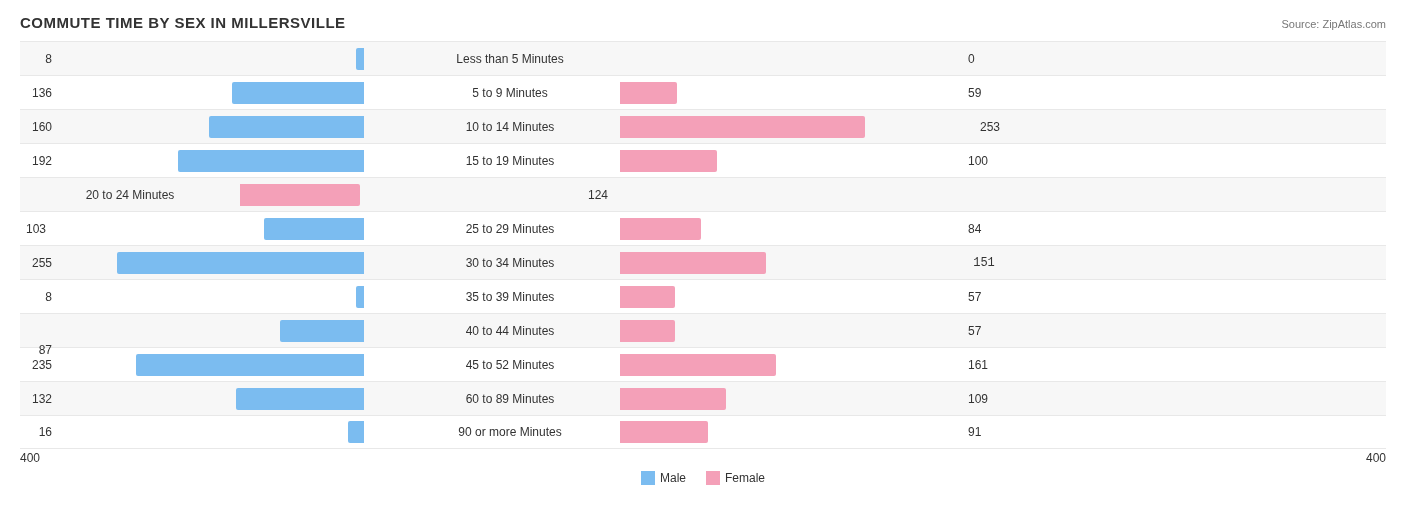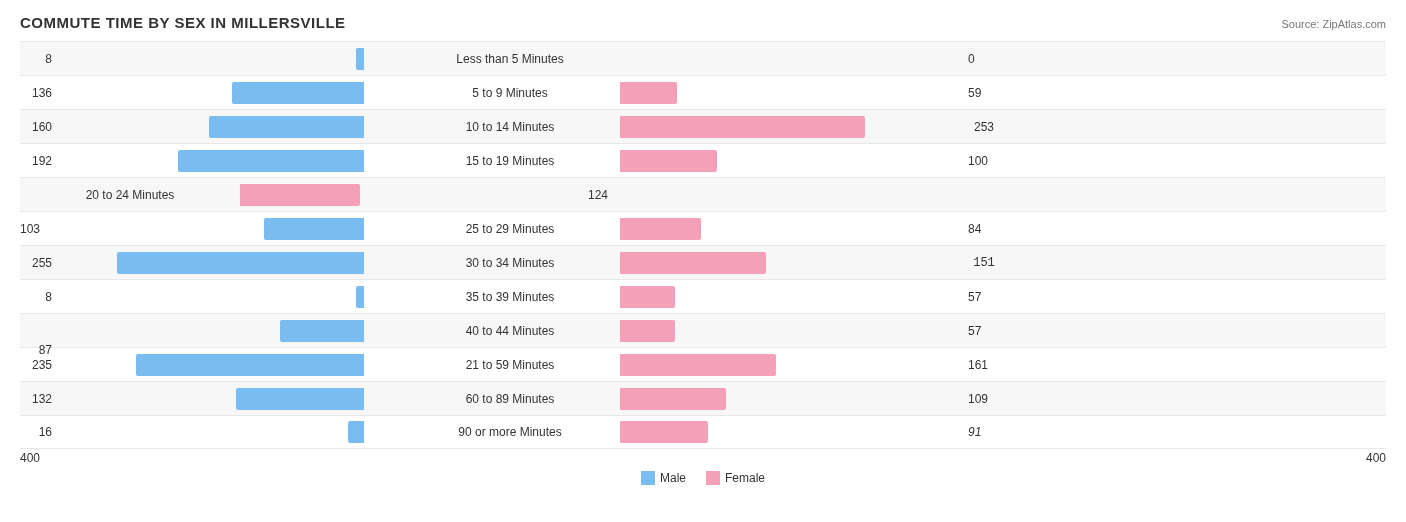--- a/index.html
+++ b/index.html
@@ -187,21 +187,21 @@
           <span class="male-value" style="position: static; margin-right: 4px; min-width: 32px; text-align: right;">160</span>
           <div class="male-bar-wrap">
             <div class="male-bar" style="width: 155px;"></div>
           </div>
         </div>
         <div class="center-label">10 to 14 Minutes</div>
         <div class="right-side" style="display: flex; align-items: center;">
           <div class="female-bar-wrap">
             <div class="female-bar" style="width: 245px;"></div>
           </div>
-          <span class="female-value" style="margin-left: 0; min-width: 32px; text-align: center;">253</span>
+          <span class="female-value" style="margin-left: 0; min-width: 32px; text-align: right;">253</span>
         </div>
       </div>
       <div class="bar-row">
         <div class="left-side" style="justify-content: flex-end; padding-right: 0px; display: flex; align-items: center;">
           <span class="male-value" style="position: static; margin-right: 4px; min-width: 32px; text-align: right;">192</span>
           <div class="male-bar-wrap">
             <div class="male-bar" style="width: 186px;"></div>
           </div>
         </div>
         <div class="center-label">15 to 19 Minutes</div>
@@ -216,21 +216,21 @@
         <div class="center-label">20 to 24 Minutes</div>
         <div class="right-side" style="display: flex; align-items: center;">
           <div class="female-bar-wrap">
             <div class="female-bar" style="width: 120px;"></div>
           </div>
           <span class="female-value" style="margin-left: 4px; min-width: 32px; text-align: left;">124</span>
         </div>
       </div>
       <div class="bar-row">
         <div class="left-side" style="justify-content: flex-end; padding-right: 0px; display: flex; align-items: center;">
-          <span class="male-value" style="position: static; margin-right: 4px; min-width: 32px; text-align: left;">103</span>
+          <span class="male-value" style="position: static; margin-right: 4px; min-width: 32px; text-align: center;">103</span>
           <div class="male-bar-wrap">
             <div class="male-bar" style="width: 100px;"></div>
           </div>
         </div>
         <div class="center-label">25 to 29 Minutes</div>
         <div class="right-side" style="display: flex; align-items: center;">
           <div class="female-bar-wrap">
             <div class="female-bar" style="width: 81px;"></div>
           </div>
           <span class="female-value" style="margin-left: 4px; min-width: 32px; text-align: left;">84</span>
@@ -281,21 +281,21 @@
           <span class="female-value" style="margin-left: 4px; min-width: 32px; text-align: left;">57</span>
         </div>
       </div>
       <div class="bar-row">
         <div class="left-side" style="justify-content: flex-end; padding-right: 0px; display: flex; align-items: center;">
           <span class="male-value" style="position: static; margin-right: 4px; min-width: 32px; text-align: right;">235</span>
           <div class="male-bar-wrap">
             <div class="male-bar" style="width: 228px;"></div>
           </div>
         </div>
-        <div class="center-label">21 to 59 Minutes</div>
+        <div class="center-label">45 to 52 Minutes</div>
         <div class="right-side" style="display: flex; align-items: center;">
           <div class="female-bar-wrap">
             <div class="female-bar" style="width: 156px;"></div>
           </div>
           <span class="female-value" style="margin-left: 4px; min-width: 32px; text-align: left;">161</span>
         </div>
       </div>
       <div class="bar-row">
         <div class="left-side" style="justify-content: flex-end; padding-right: 0px; display: flex; align-items: center;">
           <span class="male-value" style="position: static; margin-right: 4px; min-width: 32px; text-align: right;">132</span>
@@ -316,21 +316,21 @@
           <span class="male-value" style="position: static; margin-right: 4px; min-width: 32px; text-align: right;">16</span>
           <div class="male-bar-wrap">
             <div class="male-bar" style="width: 16px;"></div>
           </div>
         </div>
         <div class="center-label">90 or more Minutes</div>
         <div class="right-side" style="display: flex; align-items: center;">
           <div class="female-bar-wrap">
             <div class="female-bar" style="width: 88px;"></div>
           </div>
-          <span class="female-value" style="margin-left: 4px; min-width: 32px; text-align: left; font-style: italic;">91</span>
+          <span class="female-value" style="margin-left: 4px; min-width: 32px; text-align: left;">91</span>
         </div>
       </div>
     </div>
 
   <div class="axis-labels">
     <span>400</span>
     <span>400</span>
   </div>
 
   <div class="legend">

